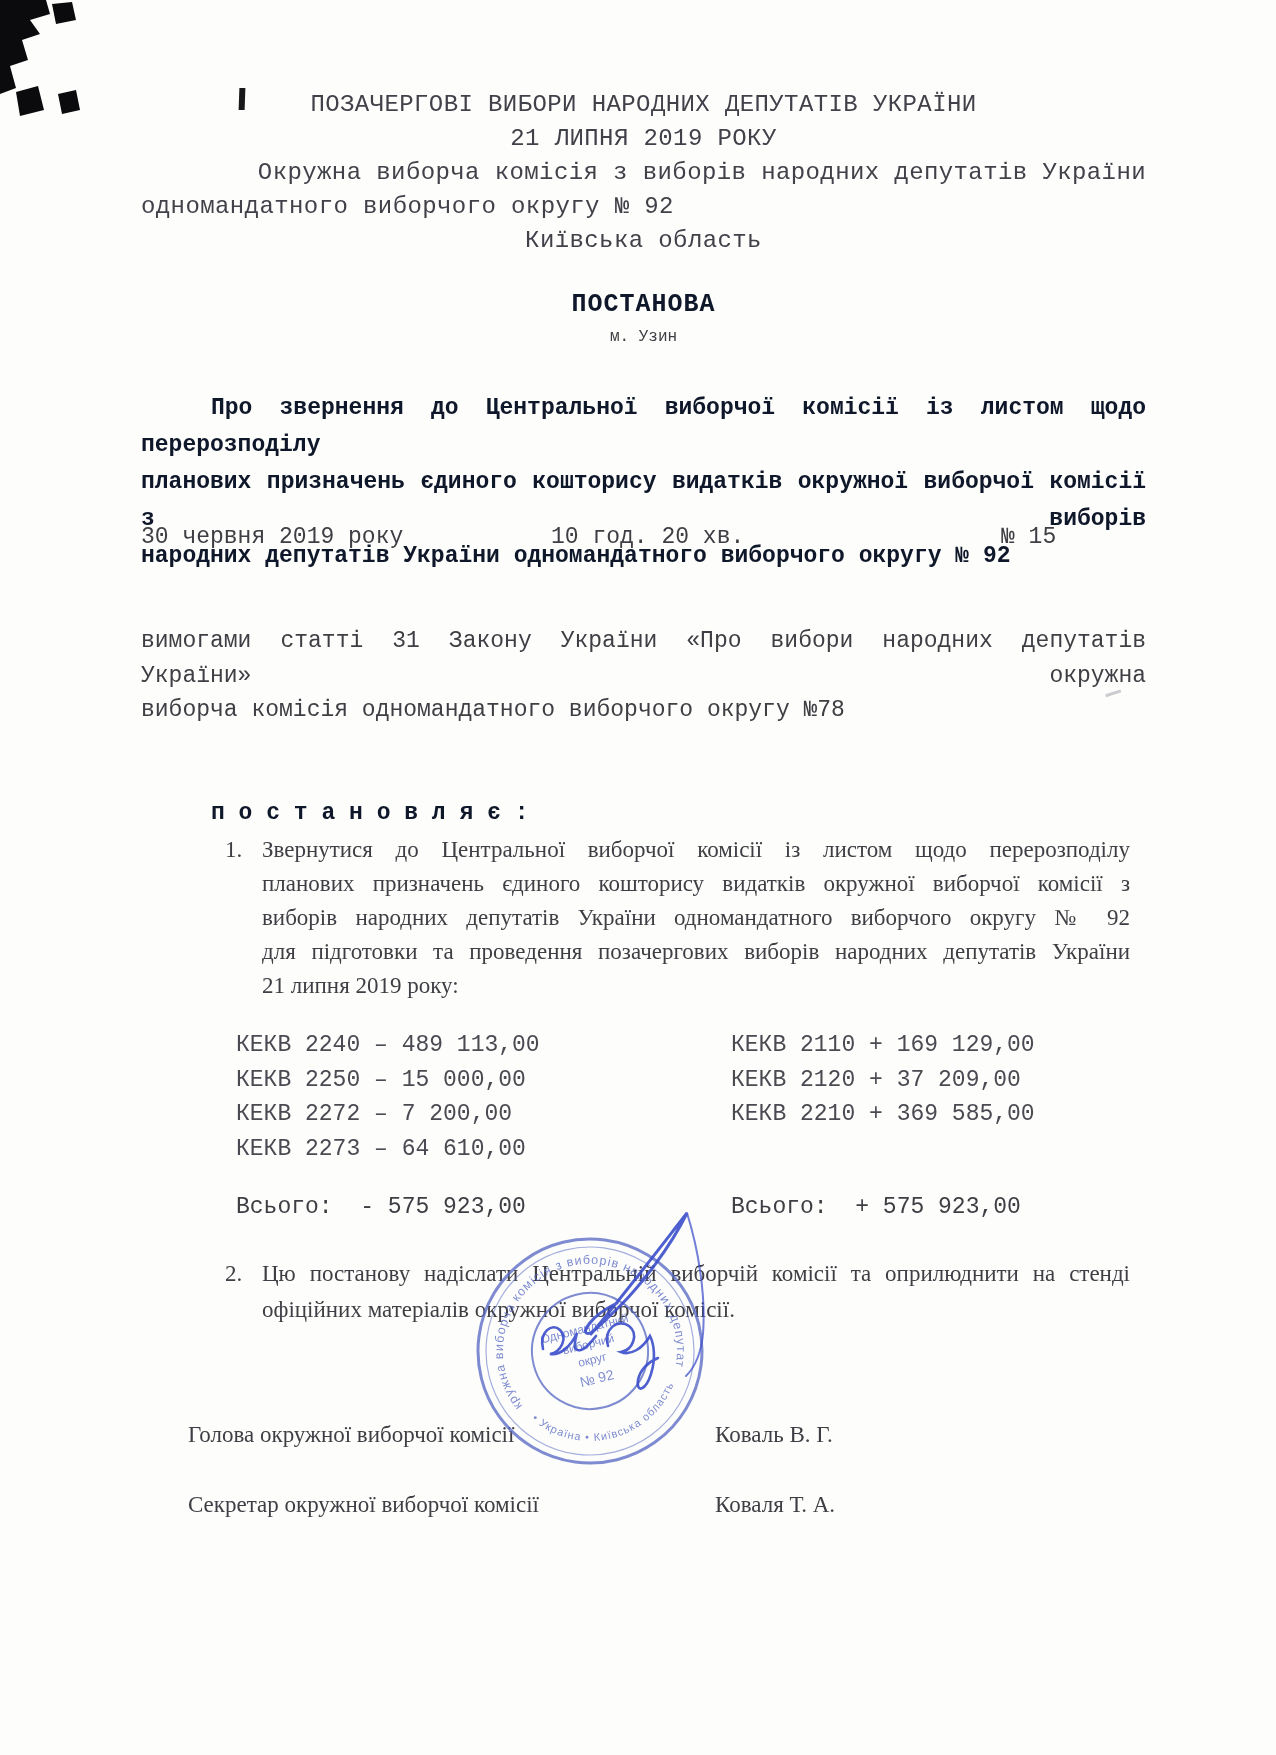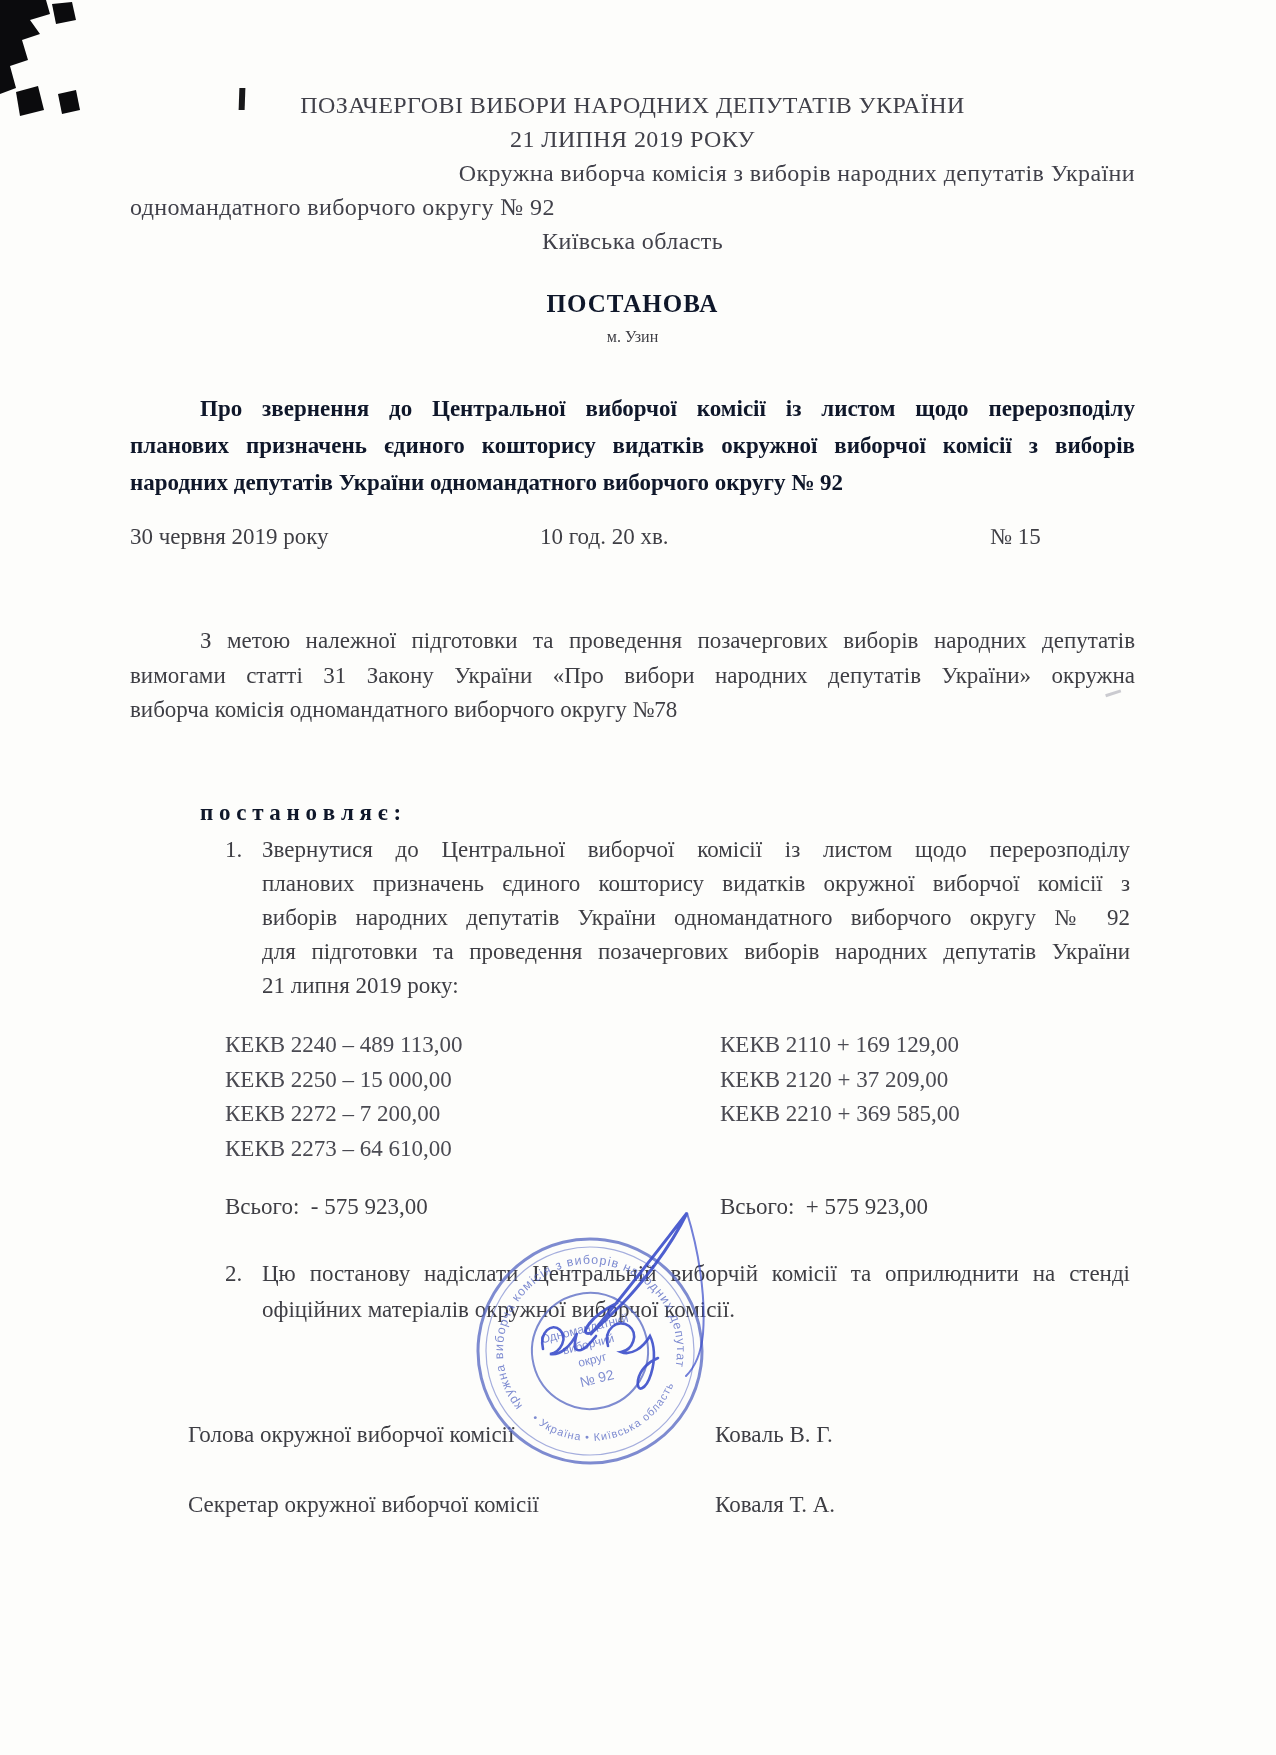--- a/index.html
+++ b/index.html
@@ -6,21 +6,21 @@
   .page{
     position:relative;
     width:1276px;height:1755px;
     margin:0 auto;
     background:#fdfdfb;
     font-family:"Liberation Serif", serif;
     color:#3e3e44;
     overflow:hidden;
   }
   .content{position:absolute;left:130px;top:0;width:1005px;height:100%;}
-  .blk{position:absolute;left:0;width:100%;}
+  .blk{position:absolute;left:11px;width:100%;font-family:Liberation Mono, monospace;}
   .center{text-align:center;}
   .b{font-weight:bold;color:#0f172a;}
   .line{display:block;text-align:justify;}
   .line.j{text-align-last:justify;}
   .first{text-indent:70px;}
 
   .header{top:88px;font-size:24px;line-height:34px;letter-spacing:.4px;color:#41414a;}
   .doc-title{top:290px;font-size:25px;letter-spacing:1px;}
   .doc-place{top:328px;font-size:16px;}
 
@@ -99,21 +99,20 @@
       <span class="line">народних депутатів України одномандатного виборчого округу № 92</span>
     </div>
 
     <div class="blk daterow">
       <span class="d-date">30 червня 2019 року</span>
       <span class="d-time">10 год. 20 хв.</span>
       <span class="d-num">№ 15</span>
     </div>
 
     <div class="blk intro">
-      <span class="line j first">З метою належної підготовки та проведення позачергових виборів народних депутатів</span>
       <span class="line j">вимогами статті 31 Закону України «Про вибори народних депутатів України» окружна</span>
       <span class="line">виборча комісія одномандатного виборчого округу №78</span>
     </div>
 
     <div class="blk resolves b">п о с т а н о в л я є :</div>
 
     <div class="item item-1">
       <span class="num">1.</span>
       <span class="itext line j">Звернутися до Центральної виборчої комісії із листом щодо перерозподілу</span>
       <span class="itext line j">планових призначень єдиного кошторису видатків окружної виборчої комісії з</span>

